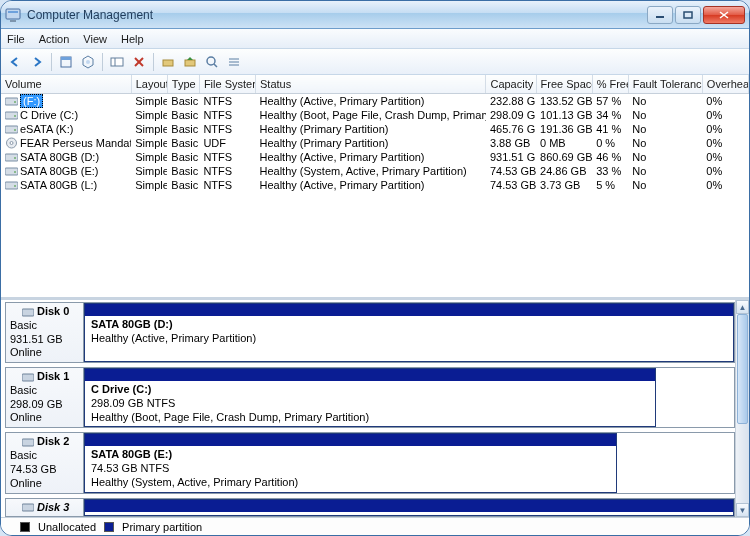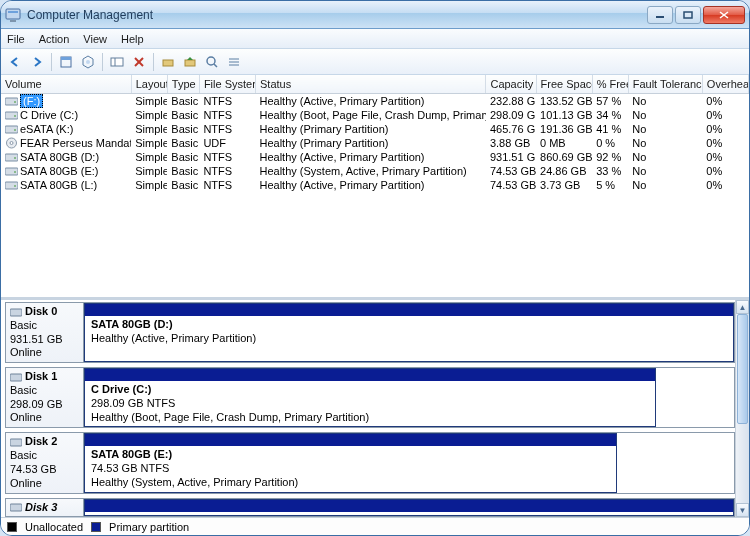--- a/index.html
+++ b/index.html
@@ -146,21 +146,21 @@
     background: #fff;
   }
   .disk-label {
     width: 78px;
     border-right: 1px solid #8a9aab;
     padding: 2px 4px;
     line-height: 1.25;
     display: flex; flex-direction: column;
     background: linear-gradient(to bottom,#f7f9fc,#eef2f8);
   }
-  .disk-label .dname { font-weight: bold; display: flex; align-items: center; gap: 3px;}
+  .disk-label .dname { font-weight: bold; display: flex; align-items: center; gap: 3px; margin-left: 12px;}
   .disk-parts { flex: 1; display: flex; padding: 0; }
   .part {
     border: 1px solid #203a7a;
     margin: 0;
     display: flex; flex-direction: column;
     background: #fff;
   }
   .part-header {
     height: 12px;
     background: #0a1d93;
@@ -171,21 +171,21 @@
     flex:1;
   }
   .part-body .pname { font-weight: bold; }
   .disk-row.trunc { min-height: 16px; font-style: italic; }
   .legend {
     height: 18px;
     border-top: 1px solid #c6d0db;
     background: #fdfdfd;
     display: flex; align-items: center;
     gap: 8px;
-    padding: 0 6px;
+    padding: 0 19px;
     font-size: 11px;
   }
   .sw { width: 10px; height: 10px; display: inline-block; border:1px solid #555;}
   .sw.black { background:#000; }
   .sw.blue { background:#0a1d93; }
   .vscroll {
     position: absolute;
     right: 0; top: 0; bottom: 0;
     width: 14px;
     background: linear-gradient(to right,#eef2f7,#d7e1ed);
@@ -431,21 +431,21 @@
                   </svg>
                 </span>
                 <span>SATA 80GB (D:)</span>
               </td>
               <td>Simple</td>
               <td>Basic</td>
               <td>NTFS</td>
               <td>Healthy (Active, Primary Partition)</td>
               <td>931.51 GB</td>
               <td>860.69 GB</td>
-              <td>92 %</td>
+              <td>46 %</td>
               <td>No</td>
               <td>0%</td>
             </tr>
             <tr>
               <td class="vol-name">
                 <span class="drive-icon">
                   <svg width="13" height="12">
                     <rect x="0" y="3" width="13" height="7" rx="1" fill="#d5dde6" stroke="#7a8fa5"></rect>
                     <circle cx="10" cy="7" r="1" fill="#6fae6f"></circle>
                   </svg>

